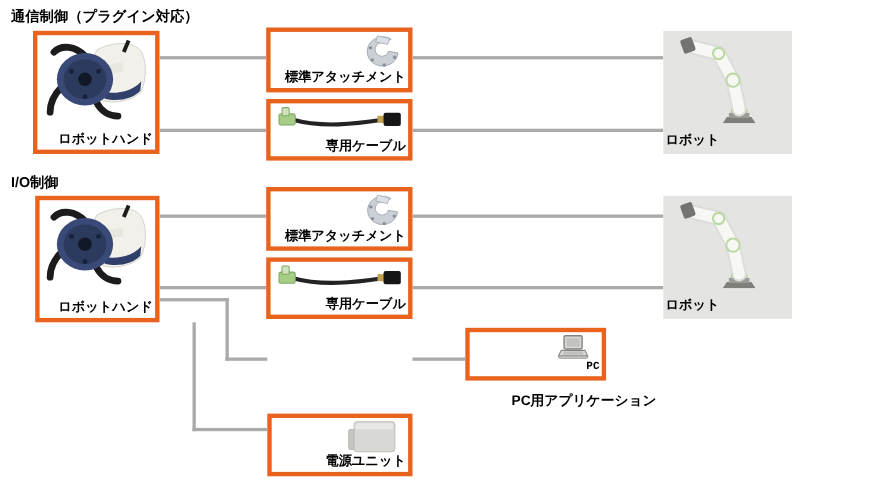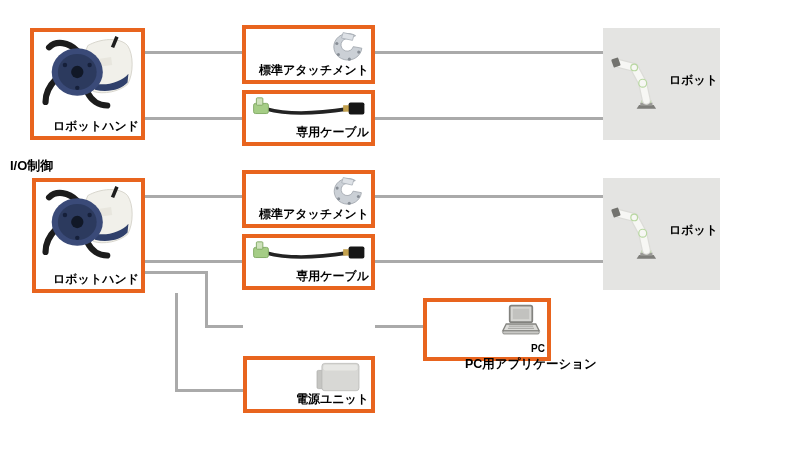--- a/index.html
+++ b/index.html
@@ -9,35 +9,35 @@
   }
   .section-title{position:absolute;font-size:13px;font-weight:bold;white-space:nowrap;}
   .line{position:absolute;background:#AAAAAA;}
   .obox{
     position:absolute;background:#fff;border:4px solid #E8641E;box-sizing:border-box;
     display:flex;flex-direction:column;align-items:flex-end;justify-content:space-between;
     padding:2px 2px 3px 2px;
   }
   .gbox{
     position:absolute;background:#E4E4E2;box-sizing:border-box;
-    display:flex;flex-direction:row;align-items:center;justify-content:space-between;
+    display:flex;flex-direction:column;align-items:flex-start;justify-content:space-between;
     padding:2px 2px 6px 2px;
-    font-family:Liberation Mono, monospace;
   }
   .nlabel{font-size:12px;font-weight:bold;white-space:nowrap;line-height:1.1;}
   .nlabel.small{font-size:11px;}
   .nlabel.tiny{font-size:10px;}
   .icon{display:block;}
   .pc-caption{position:absolute;font-size:12.5px;font-weight:bold;line-height:1.18;white-space:nowrap;margin-left:44px;}
 </style>
 </head>
 <body>
 
 <div id="canvas">
 
+  <div class="section-title" style="left:10px;top:6px;">通信制御（プラグイン対応）</div>
   <div class="section-title" style="left:10px;top:157px;">I/O制御</div>
 
   <div class="line" style="left:145px;top:51px;width:97px;height:3px;"></div>
   <div class="line" style="left:375px;top:51px;width:228px;height:3px;"></div>
   <div class="line" style="left:145px;top:117px;width:97px;height:3px;"></div>
   <div class="line" style="left:375px;top:117px;width:228px;height:3px;"></div>
 
   <div class="line" style="left:145px;top:195px;width:97px;height:3px;"></div>
   <div class="line" style="left:375px;top:195px;width:228px;height:3px;"></div>
   <div class="line" style="left:145px;top:260px;width:97px;height:3px;"></div>
@@ -143,30 +143,30 @@
       <path d="M16,14 C44,22 78,18 104,14" fill="none" stroke="#232323" stroke-width="4"></path>
       <rect x="2" y="8" width="16" height="11" rx="2" fill="#A5CD86" stroke="#7FA862"></rect>
       <rect x="5" y="2" width="7" height="8" rx="1" fill="#CFE2BC" stroke="#7FA862"></rect>
       <rect x="99" y="10" width="7" height="7" fill="#C3A14E"></rect>
       <rect x="105" y="7" width="17" height="13" rx="2" fill="#161616"></rect>
     </svg>
     <div class="nlabel">専用ケーブル</div>
   </div>
 
 
-  <div class="obox" style="left:243px;top:356px;width:132px;height:57px;">
+  <div class="obox" style="left:243px;top:376px;width:132px;height:57px;">
     <svg class="icon" width="62" height="34" viewBox="0 0 66 44">
       <rect x="3" y="12" width="9" height="26" rx="2" fill="#C5C5C2" stroke="#ABABA8"></rect>
       <rect x="10" y="2" width="53" height="39" rx="4" fill="#D8D8D5" stroke="#B4B4B1"></rect>
       <rect x="12" y="4" width="49" height="8" rx="3" fill="#E7E7E4"></rect>
     </svg>
     <div class="nlabel">電源ユニット</div>
   </div>
 
-  <div class="obox" style="left:423px;top:298px;width:128px;height:63px;">
+  <div class="obox" style="left:423px;top:298px;width:128px;height:48px;font-family:Liberation Mono, monospace;">
     <svg class="icon" width="48" height="33" viewBox="0 0 52 38">
       <rect x="13" y="2" width="26" height="19" rx="2" fill="#D7D7D4" stroke="#83837F" stroke-width="2"></rect>
       <rect x="16.5" y="5.5" width="19" height="12" fill="#C2C2BF"></rect>
       <path d="M9,23 L43,23 L47,31 L5,31 Z" fill="#DCDCD9" stroke="#83837F" stroke-width="1.5"></path>
       <path d="M12,25.5 L40,25.5 M11,28 L41,28" stroke="#9A9A96" stroke-width="1"></path>
       <rect x="5" y="31" width="42" height="3.5" rx="1.5" fill="#C9C9C6" stroke="#83837F" stroke-width="1"></rect>
     </svg>
     <div class="nlabel tiny">PC</div>
   </div>
 

